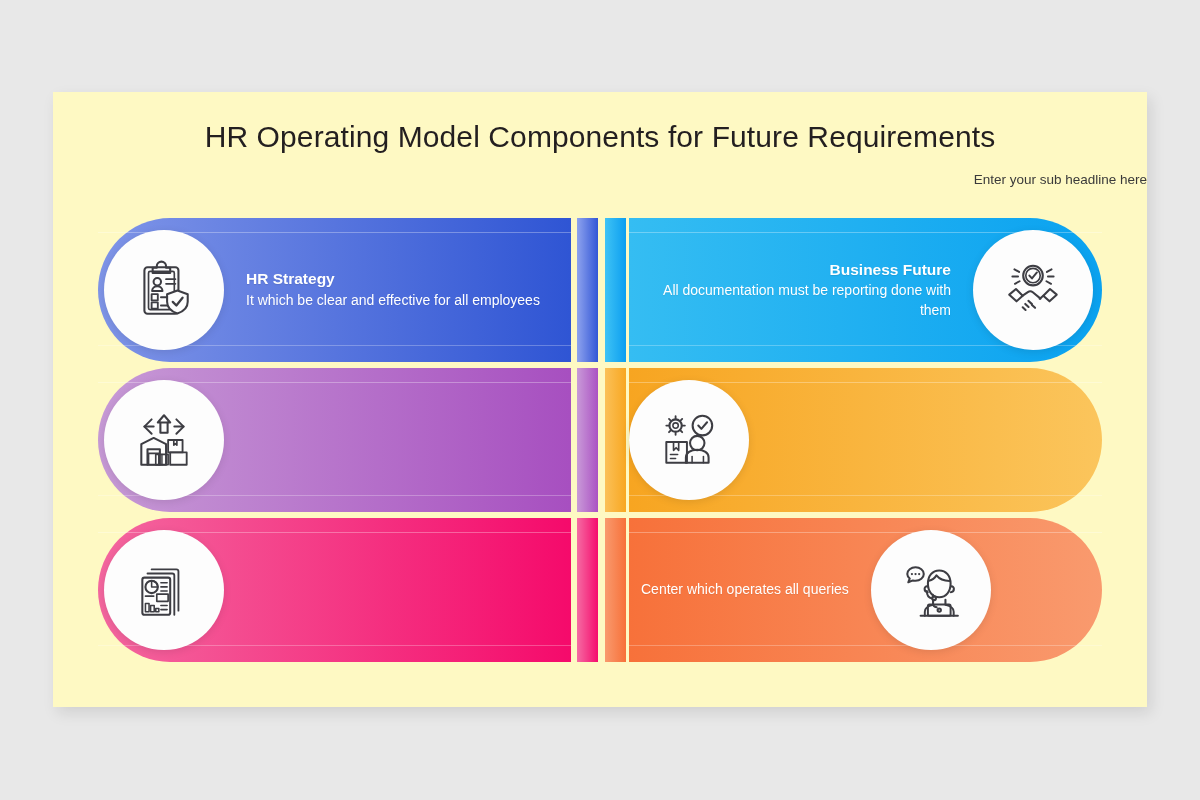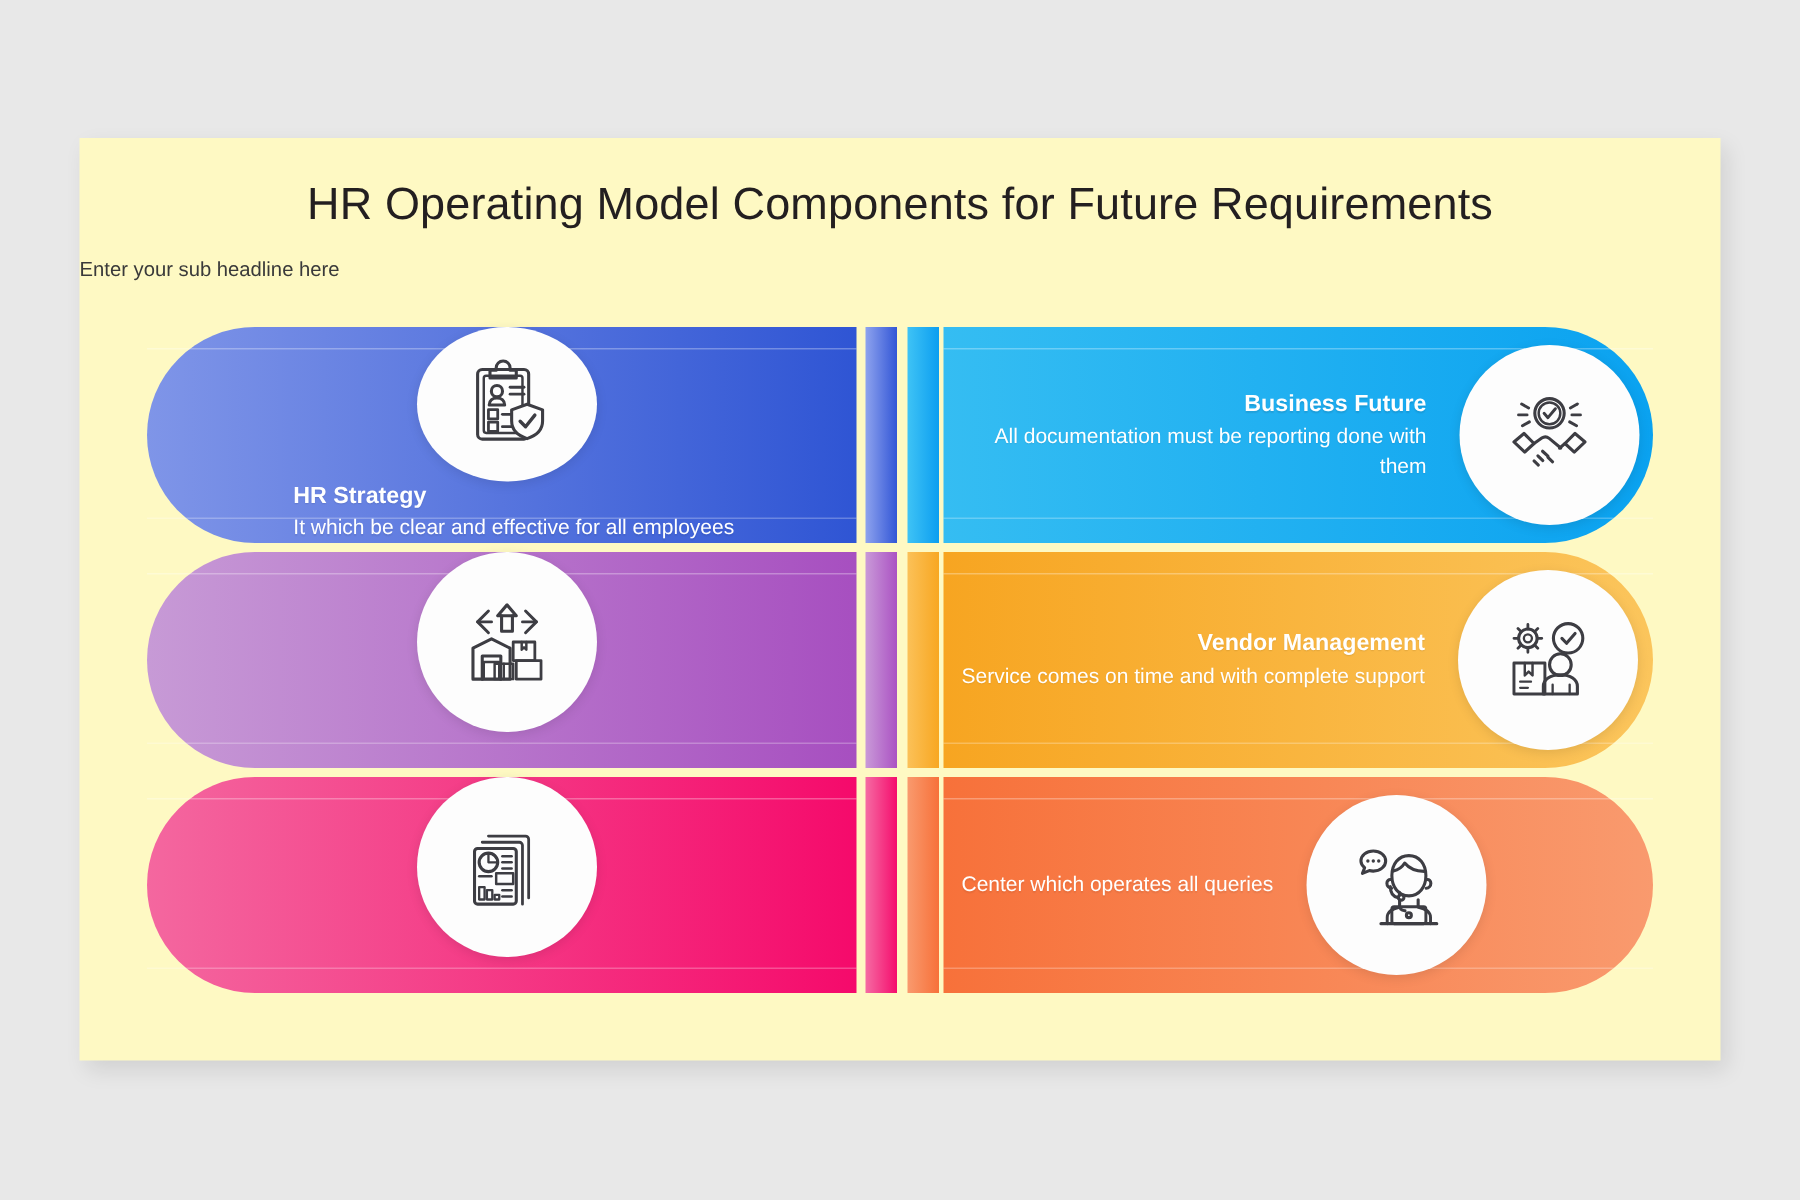--- a/index.html
+++ b/index.html
@@ -37,21 +37,21 @@
     font-weight: 400;
     color: #231f20;
     letter-spacing: 0.1px;
     white-space: nowrap;
   }
 
   #subtitle {
     position: absolute;
     left: 0; top: 80px;
     width: 100%;
-    text-align: left;
+    text-align: right;
     font-size: 13.5px;
     font-weight: 400;
     color: #3a3a3a;
   }
 
   
   #rows {
     position: absolute;
     left: 0;
     top: 126px;
@@ -72,21 +72,20 @@
     align-items: center;
     overflow: visible;
   }
 
   .card-left {
     left: 45px;
     width: 473px;
     border-radius: 72px 0 0 72px;
     padding-left: 6px;
     justify-content: flex-start;
-    flex-direction: column;
   }
 
   .card-right {
     right: 45px;
     width: 473px;
     border-radius: 0 72px 72px 0;
     padding-right: 6px;
     justify-content: flex-end;
     flex-direction: row-reverse;
   }
@@ -294,24 +293,20 @@
               <rect x="10" y="34" width="20" height="20" stroke-width="1.9"></rect>
               <path d="M17 34v8l2.5-2.5L22 42v-8" stroke-width="1.6"></path>
               <line x1="14" y1="46" x2="21" y2="46" stroke-width="1.5"></line>
               <line x1="14" y1="50" x2="19" y2="50" stroke-width="1.5"></line>
               <circle cx="40" cy="35" r="7"></circle>
               <path d="M29 54v-5c0-4.4 4.4-7.5 11-7.5s11 3.1 11 7.5v5z"></path>
               <line x1="35" y1="48" x2="35" y2="54" stroke-width="1.5"></line>
               <line x1="46" y1="48" x2="46" y2="54" stroke-width="1.5"></line>
             </g>
           </svg>
-        </div>
-        <div class="card-text">
-          <div class="card-title">Vendor Management</div>
-          <div class="card-desc">Service comes on time and with complete support</div>
         </div>
       </div>
     </div>
 
     <div class="row">
 
       <div class="card card-left" style="background: linear-gradient(to right, rgb(244, 103, 159), rgb(245, 10, 107));">
         <div class="medallion">
           <svg viewBox="0 0 64 64">
             <g class="ico">

